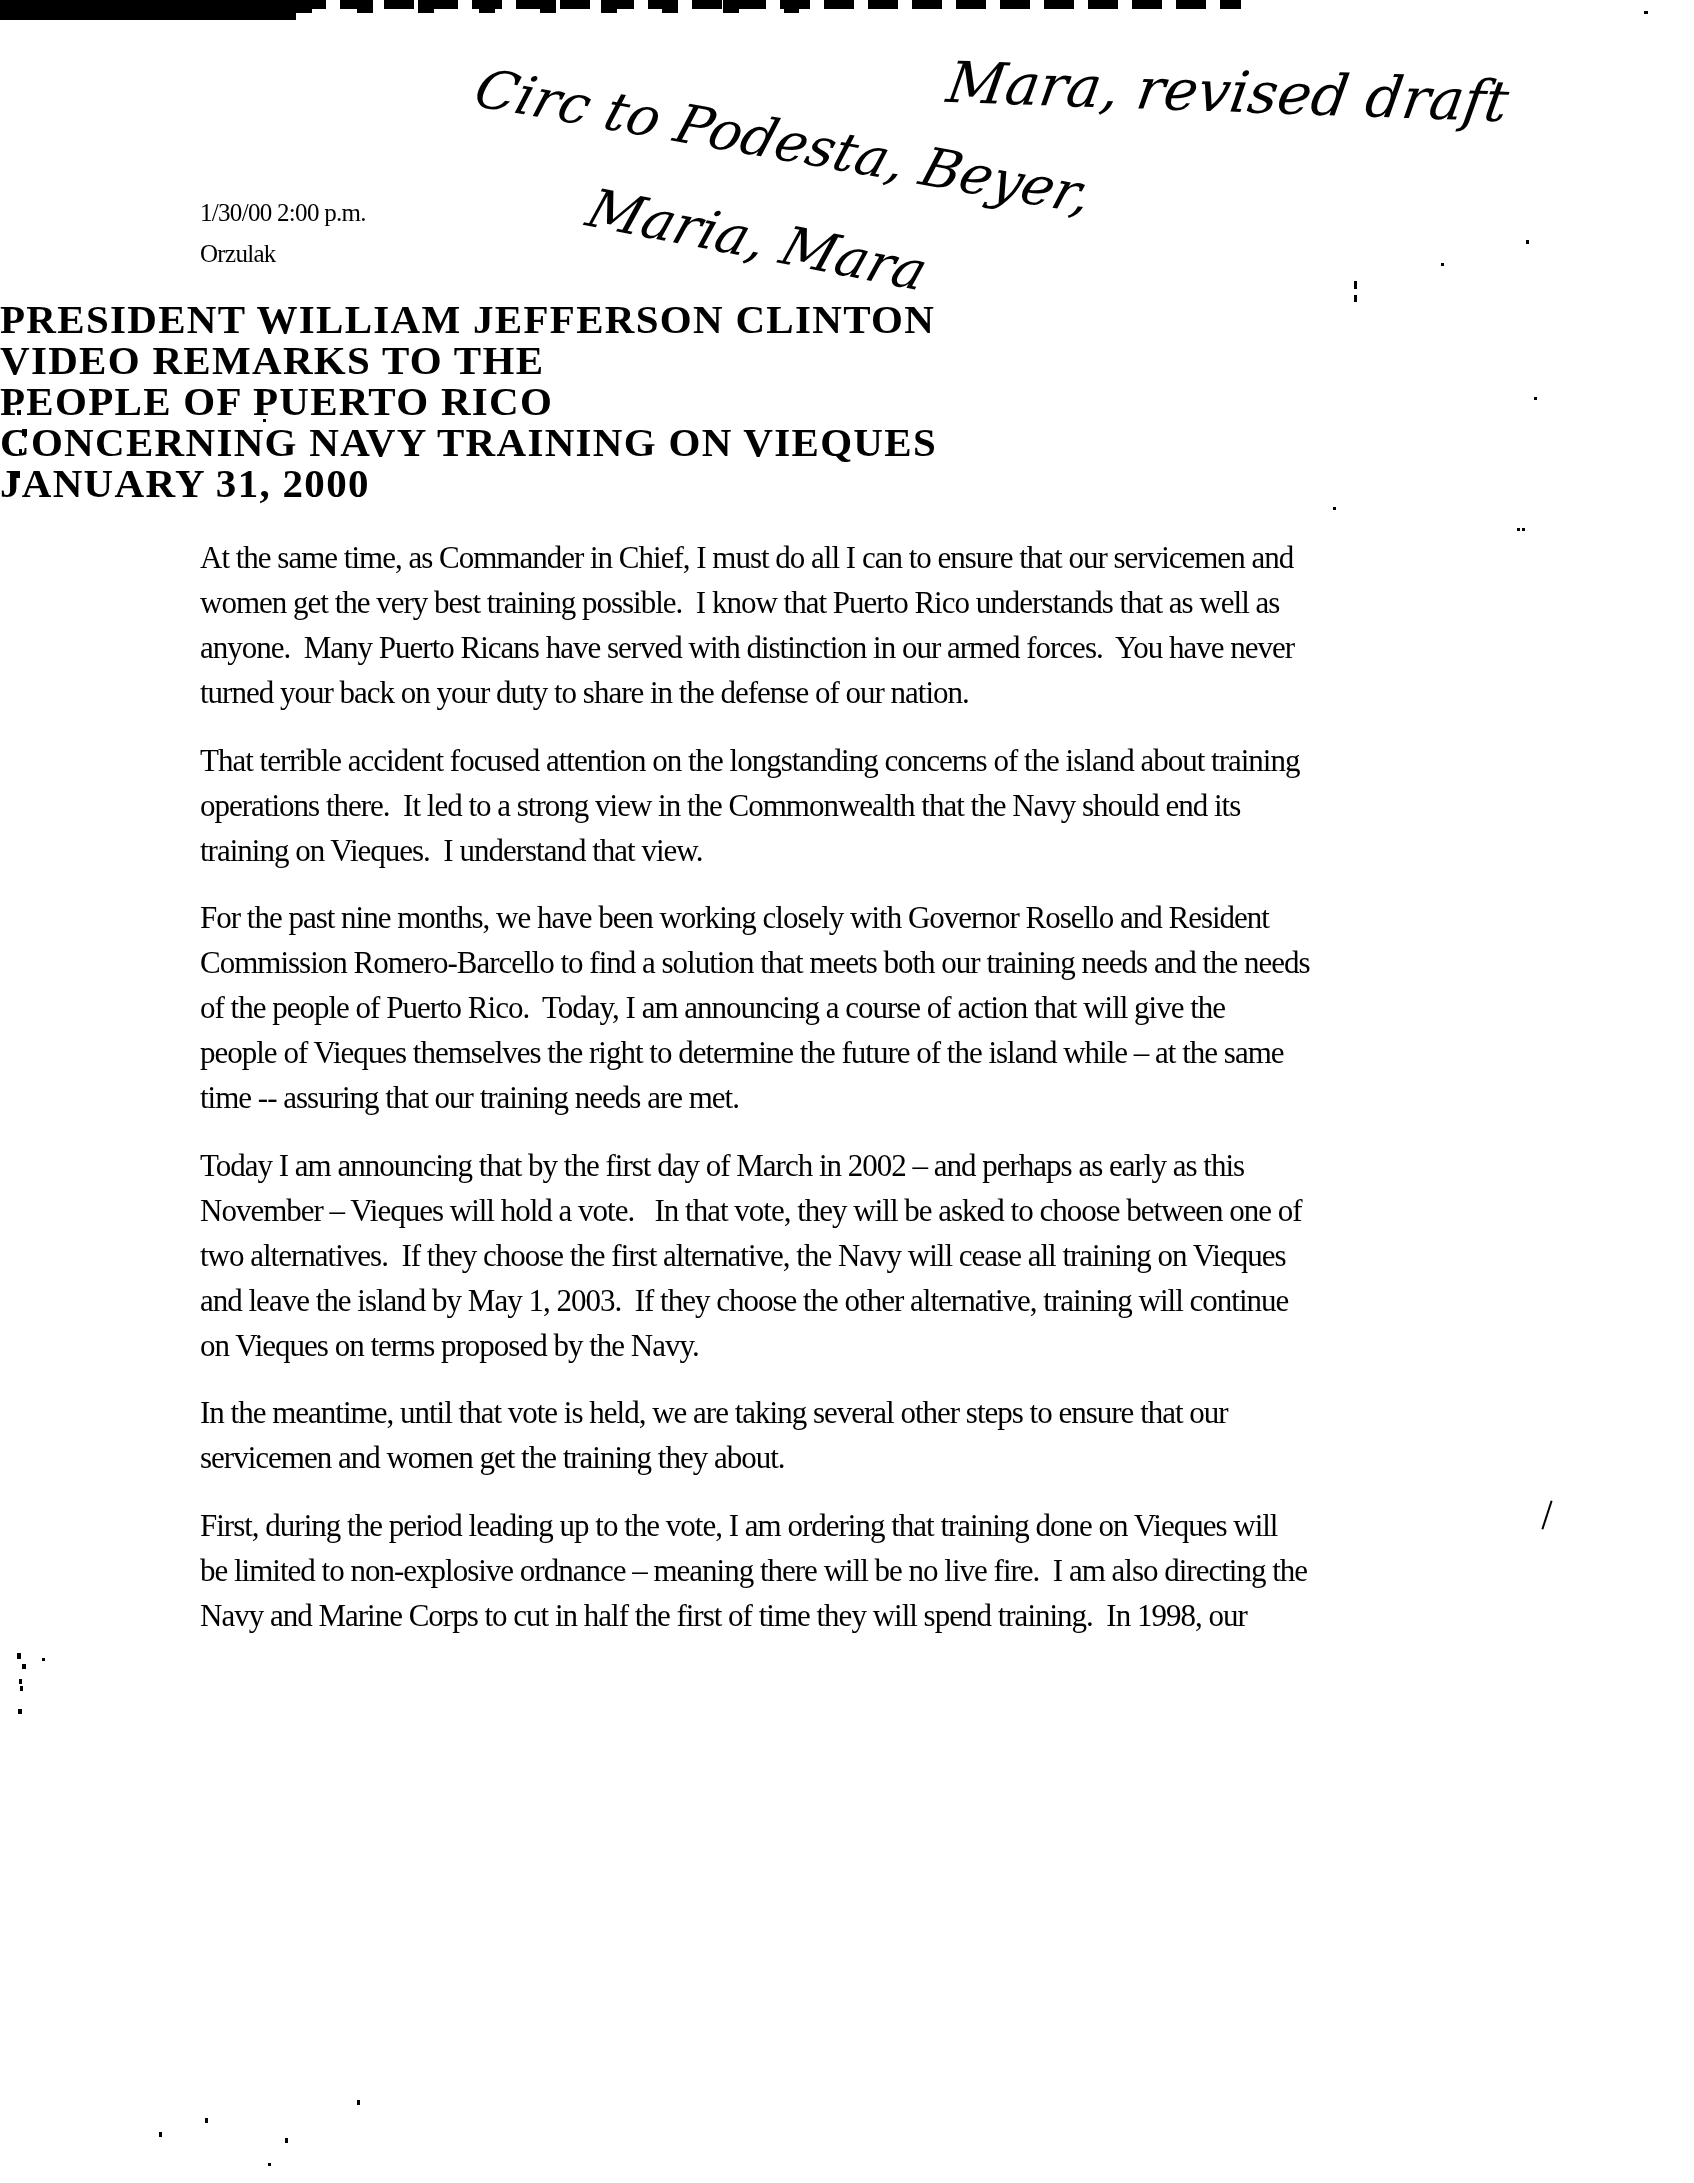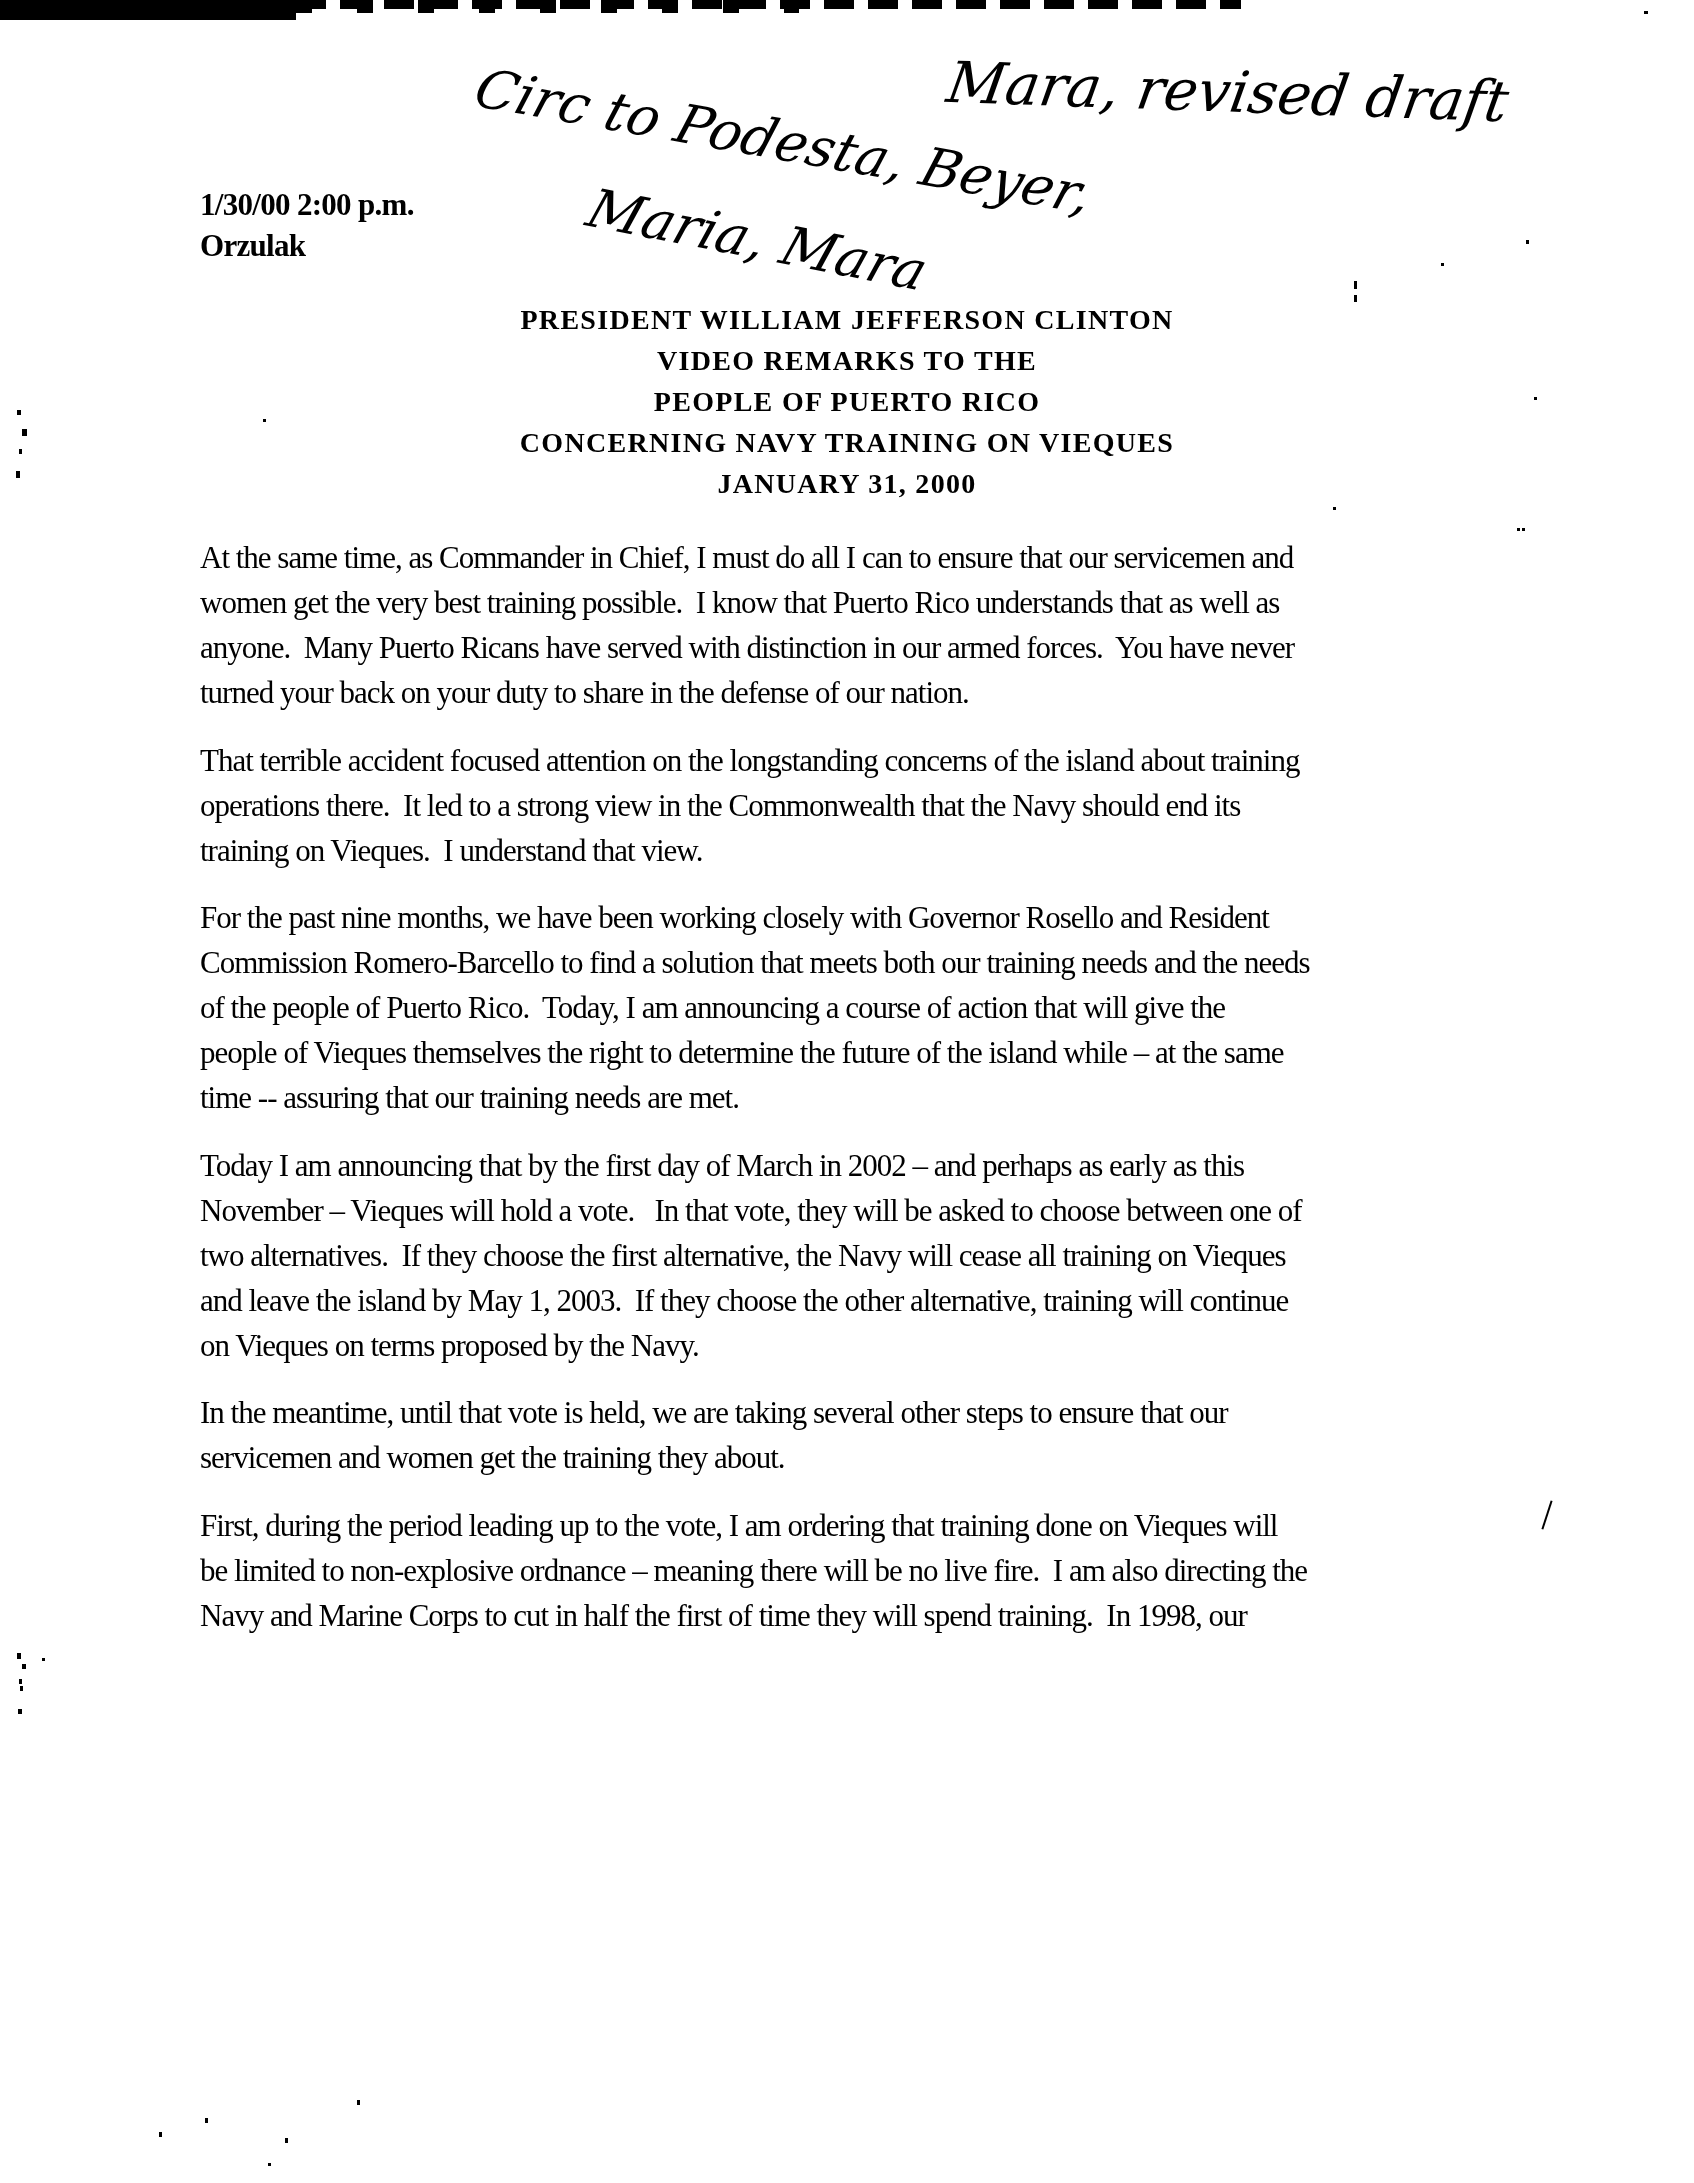--- a/index.html
+++ b/index.html
@@ -36,27 +36,27 @@
     font-style:italic;
     white-space:nowrap;
     transform-origin:left top;
     color:#000;
   }
   .hw1{left:486px;top:57px;font-size:54px;transform:rotate(10deg) skewX(-7deg);}
   .hw-note{left:953px;top:49px;font-size:57px;transform:rotate(2deg) skewX(-7deg);}
   .hw2{left:599px;top:177px;font-size:54px;transform:rotate(11deg) skewX(-7deg);}
   
   .typed-header{
-    position:absolute;left:200px;top:184px;
-    font-size:31px;line-height:41px;letter-spacing:-0.7px;font-weight:bold;
+    position:absolute;left:200px;top:192px;
+    font-size:25px;line-height:41px;letter-spacing:-0.7px;
   }
   .title{
     position:absolute;left:0;top:299px;width:1694px;
-    text-align:center;font-weight:700;
-    font-size:28px;line-height:41px;letter-spacing:1.3px;
+    font-weight:700;
+    font-size:41px;line-height:41px;letter-spacing:1.3px;
     white-space:pre-wrap;
   }
   .body-text{
     position:absolute;left:200px;top:535px;width:1463px;
     font-size:31px;line-height:45px;letter-spacing:-1px;
   }
   .para{margin:0 0 22.5px 0;white-space:pre-wrap;}
 </style>
 </head>
 <body>

